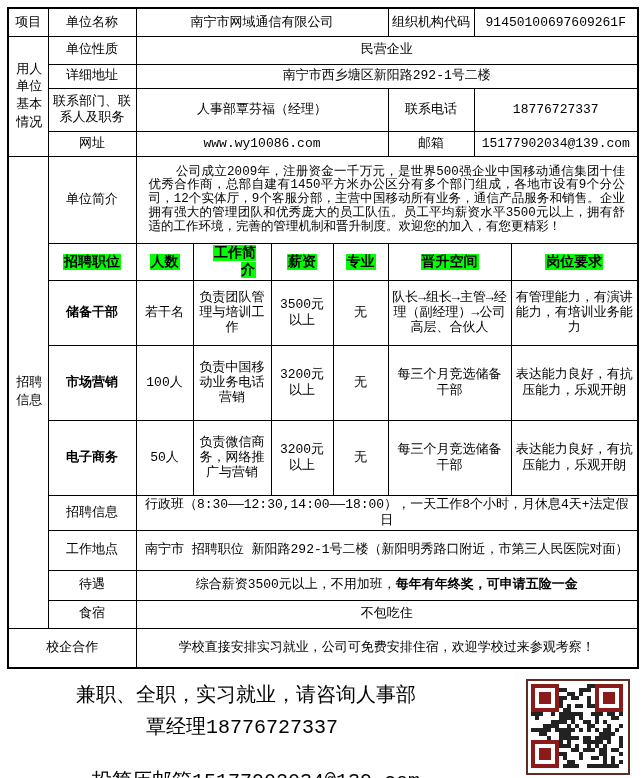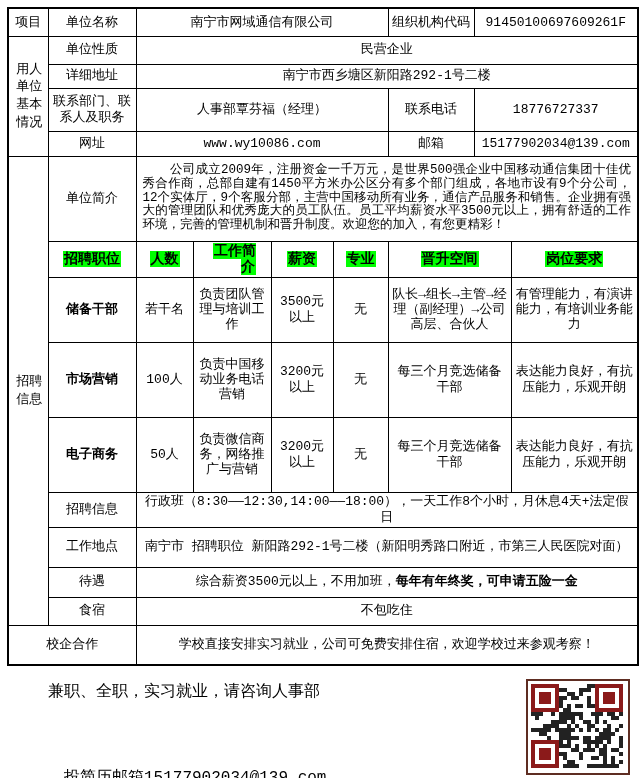--- a/index.html
+++ b/index.html
@@ -11,21 +11,21 @@
   table.sheet{border:2px solid #000;}
   td.lft{text-align:left;padding-left:8px;}
   td.jst{text-align:justify;}
   .vwrap{display:inline-block;width:28px;text-align:right;line-height:1.35;}
   .desc{font-size:12.5px;line-height:13.8px;text-align:justify;text-indent:2.2em;display:block;padding:1px 4px;}
   .ghl{background:#00ff00;font-weight:bold;font-size:14px;padding:0 1px;}
   .hdrbox{display:inline-block;text-align:right;}
   .hdrbox.narrow{max-width:48px;}
   .jobtitle{font-weight:bold;}
   b.wf{font-weight:bold;}
-  .footer-line{position:absolute;font-size:16px;white-space:nowrap;}
+  .footer-line{position:absolute;font-size:20px;white-space:nowrap;margin-left:28px;}
   .wechat-label{position:absolute;font-size:13px;margin-top:45px;}
   .qr{position:absolute;left:526px;top:679px;width:104px;height:96px;border:2px solid #5e2d22;
       background:#fff;box-sizing:border-box;padding:3px;}
   .qr svg{display:block;}
 </style>
 </head>
 <body>
 
 <div class="page">
 
@@ -76,21 +76,21 @@
       <td colspan="4">www.wy10086.com</td>
       <td>邮箱</td>
       <td colspan="2">15177902034@139.com</td>
     </tr>
 
     <tr style="height:85px">
       <td rowspan="9">
         <span class="vwrap">招聘信息</span>
       </td>
       <td>单位简介</td>
-      <td colspan="7" style="padding:2px">
+      <td colspan="7" style="padding:8px">
         <span class="desc">公司成立2009年，注册资金一千万元，是世界500强企业中国移动通信集团十佳优秀合作商，总部自建有1450平方米办公区分有多个部门组成，各地市设有9个分公司，12个实体厅，9个客服分部，主营中国移动所有业务，通信产品服务和销售。企业拥有强大的管理团队和优秀庞大的员工队伍。员工平均薪资水平3500元以上，拥有舒适的工作环境，完善的管理机制和晋升制度。欢迎您的加入，有您更精彩！</span>
       </td>
     </tr>
 
     <tr style="height:35px">
       <td><span class="ghl">招聘职位</span></td>
       <td><span class="ghl">人数</span></td>
       <td><span class="hdrbox narrow"><span class="ghl">工作简介</span></span></td>
       <td><span class="ghl">薪资</span></td>
       <td><span class="ghl">专业</span></td>
@@ -151,20 +151,21 @@
     </tr>
 
     <tr style="height:40px">
       <td colspan="2">校企合作</td>
       <td colspan="7" class="lft">学校直接安排实习就业，公司可免费安排住宿，欢迎学校过来参观考察！</td>
     </tr>
   </tbody>
     </table>
 
   <div class="footer-line" style="left:48px;top:681px">兼职、全职，实习就业，请咨询人事部</div>
+  <div class="footer-line" style="left:118px;top:713px">覃经理18776727337</div>
   <div class="footer-line" style="left:64px;top:767px">投简历邮箱15177902034@139.com</div>
   <div class="wechat-label" style="left:452px;top:731px">微信号</div>
 
   <div class="qr">
     <svg id="qrsvg" width="94" height="86" viewBox="0 0 94 86">
         <rect x="56" y="0" width="4" height="4" fill="#222222"></rect>
         <rect x="60" y="0" width="4" height="4" fill="#222222"></rect>
         <rect x="28" y="4" width="4" height="4" fill="#222222"></rect>
         <rect x="32" y="4" width="4" height="4" fill="#222222"></rect>
         <rect x="48" y="4" width="4" height="4" fill="#222222"></rect>

